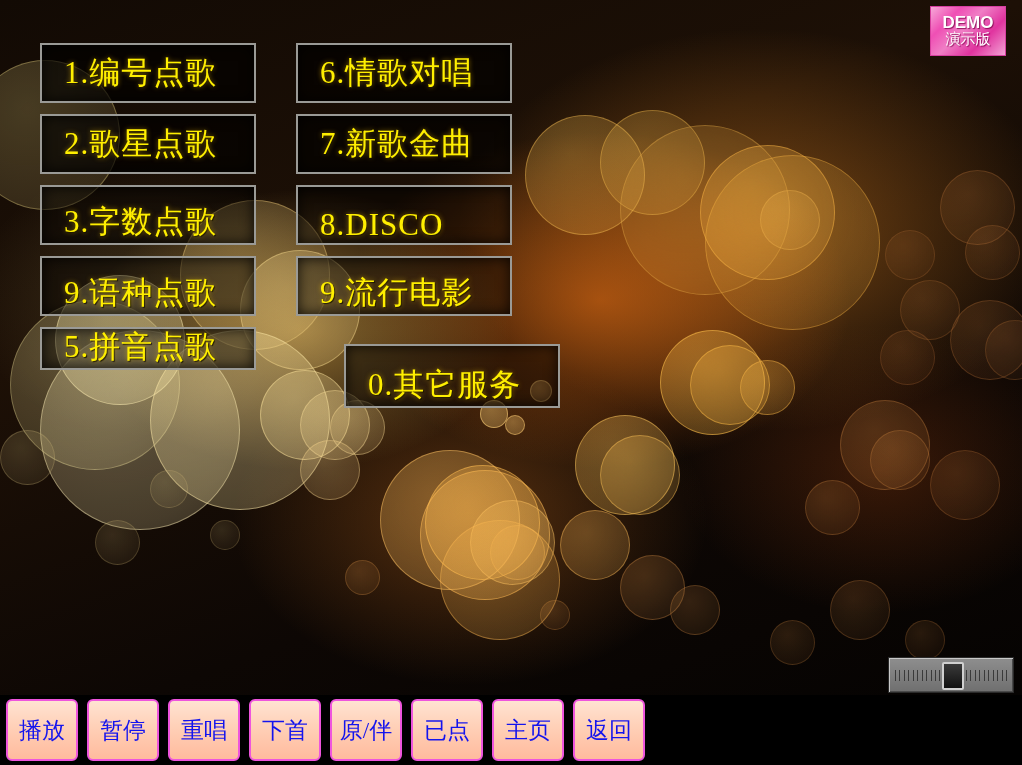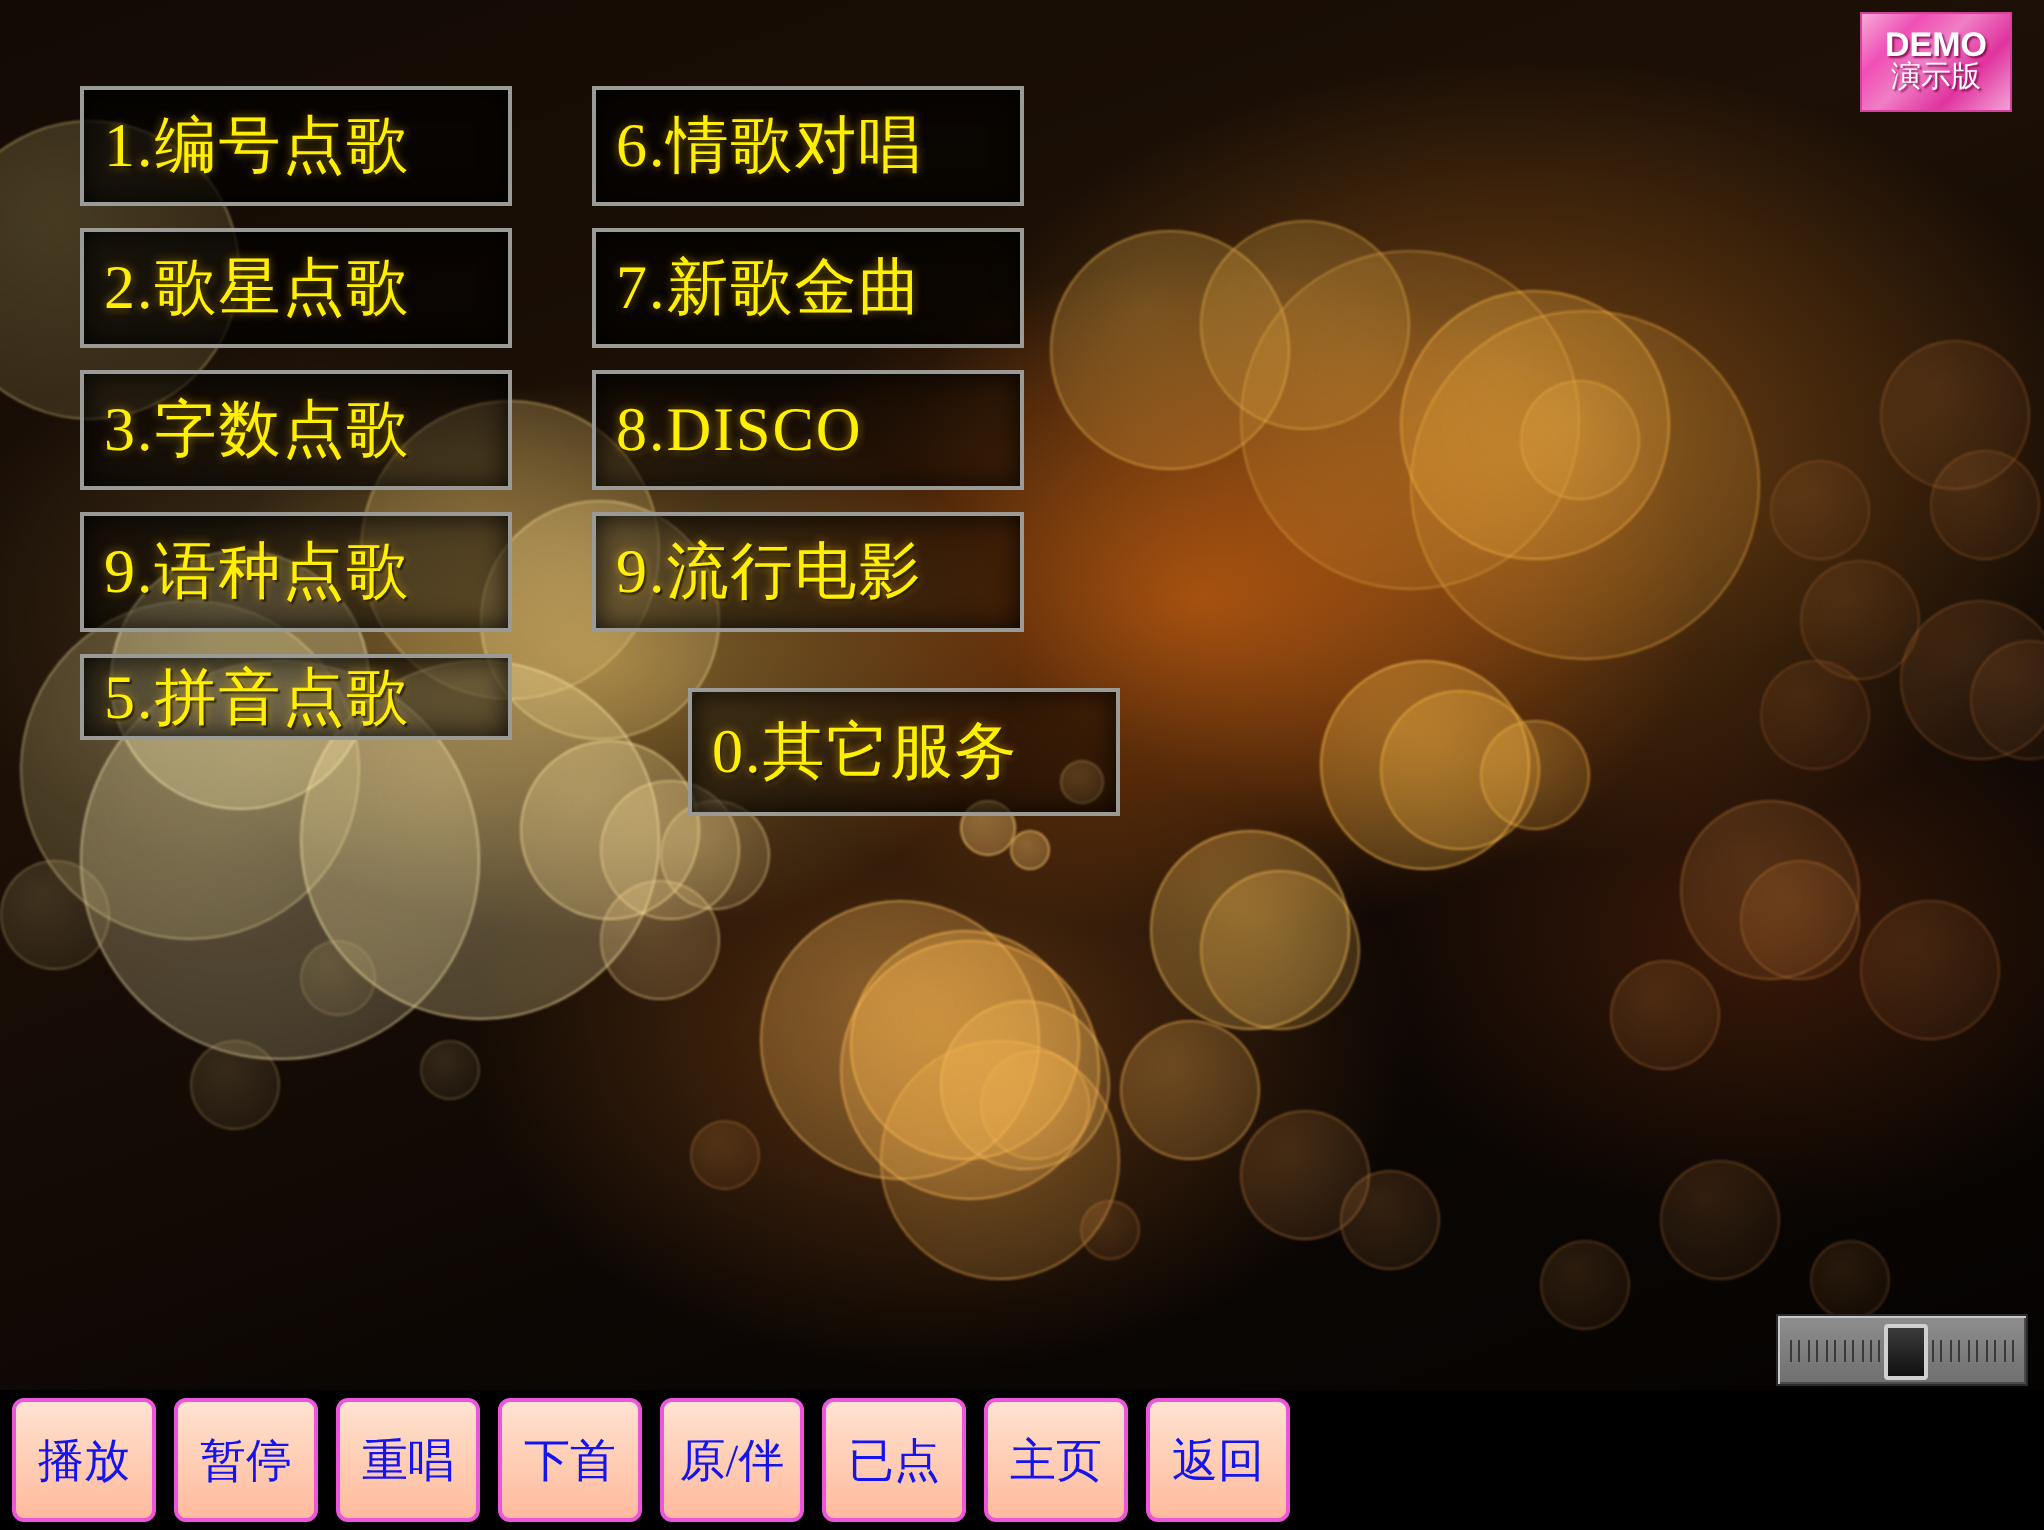--- a/index.html
+++ b/index.html
@@ -38,23 +38,23 @@
   }
 
   
   .menu-btn {
     position:absolute;
     border:2px solid #9a9a96;
     background:rgba(0,0,0,0.62);
     box-shadow:inset 0 0 14px rgba(0,0,0,0.85);
     display:flex;
     align-items:center;
-    padding-left:10px;
-  }
-  .menu-btn.translucent { background:rgba(0,0,0,0.40); }
+    padding-left:22px;
+  }
+  .menu-btn.translucent { background:rgba(0,0,0,0.40);align-items:flex-end; }
   .menu-btn .lbl {
     color:#ffef00;
     font-size:31px;
     letter-spacing:1px;
     font-family:"Liberation Serif", serif;
     text-shadow:0 0 5px rgba(255,200,0,0.55), 1px 1px 1px rgba(0,0,0,0.9);
     white-space:nowrap;
   }
 
   

